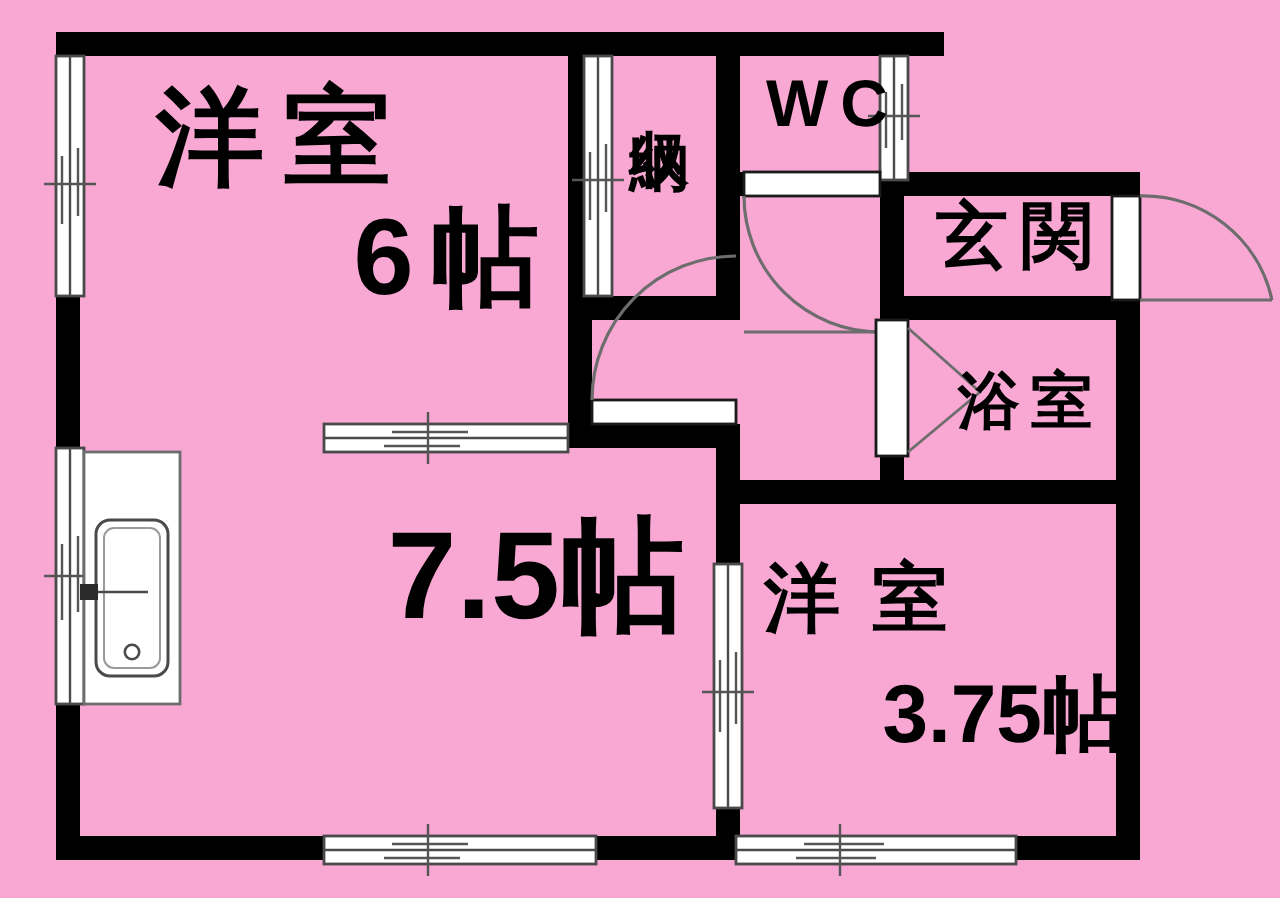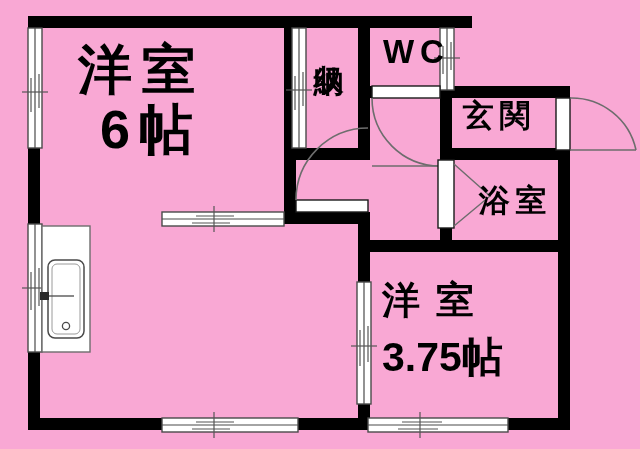--- a/index.html
+++ b/index.html
@@ -35,20 +35,21 @@
     white-space: nowrap;
     user-select: none;
   }
   .lbl-name {
     display: block;
     letter-spacing: 0.18em;
   }
   .lbl-size {
     display: block;
     letter-spacing: 0.01em;
+    text-align: right;
   }
   
   #label-room-yoshitsu6 {
     left: 78px;
     top: 42px;
     width: 200px;
     text-align: left;
   }
   #label-room-yoshitsu6 .lbl-name { font-size: 54px; }
   #label-room-yoshitsu6 .lbl-size {
@@ -108,25 +109,25 @@
   #label-room-wc {
     left: 383px;
     top: 35px;
     width: 80px;
     text-align: left;
     font-size: 33px;
     letter-spacing: 0.04em;
   }
   
   #label-room-genkan {
-    left: 452px;
+    left: 468px;
     top: 100px;
     width: 84px;
     text-align: right;
-    font-size: 31px;
+    font-size: 36px;
     letter-spacing: 0.06em;
   }
   
   #label-room-bath {
     left: 464px;
     top: 185px;
     width: 88px;
     text-align: right;
     font-size: 31px;
     letter-spacing: 0.06em;
@@ -301,20 +302,21 @@
     </g>
 
   </svg>
 
   <div class="room-label" id="label-room-yoshitsu6">
     <span class="lbl-name">洋室</span>
     <span class="lbl-size">6帖</span>
   </div>
 
   <div class="room-label" id="label-room-dk">
+    <span class="lbl-size">7.5帖</span>
   </div>
 
   <div class="room-label" id="label-room-yoshitsu375">
     <span class="lbl-name">洋室</span>
     <span class="lbl-size">3.75帖</span>
   </div>
 
   <div class="room-label" id="label-room-closet">
     <span class="lbl-name">収納</span>
   </div>

